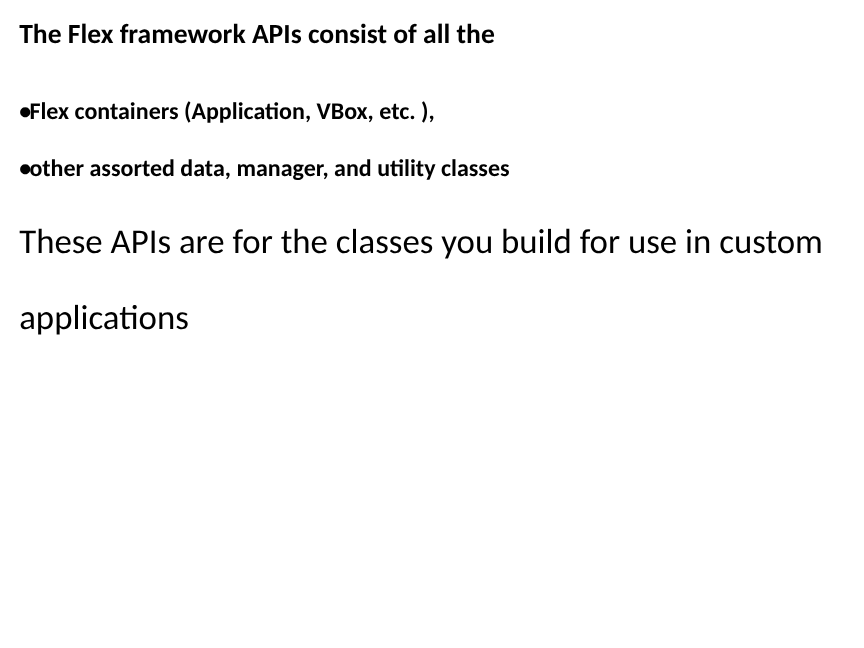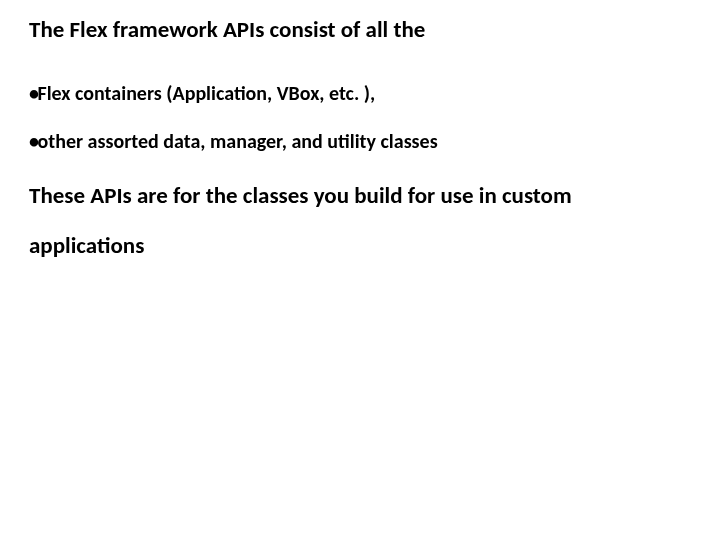--- a/index.html
+++ b/index.html
@@ -6,21 +6,21 @@
     margin: 0;
     padding: 0;
     width: 720px;
     height: 540px;
     background: #ffffff;
     font-family: Calibri, "Segoe UI", Arial, sans-serif;
     color: #000000;
     box-sizing: border-box;
   }
   .slide {
-    padding: 8px 28px 0 29px;
+    padding: 8px 28px 0 16px;
     line-height: 1.9;
   }
   .heading {
     font-size: 23px;
     font-weight: 700;
     margin-bottom: 22px;
   }
   .bullet {
     font-size: 20px;
     font-weight: 700;
@@ -31,22 +31,22 @@
     font-weight: 700;
     letter-spacing: -3px;
   }
   .subhead {
     font-size: 23px;
     font-weight: 700;
     margin-top: 36px;
     margin-bottom: 24px;
   }
   .para {
-    font-size: 23px;
-    font-weight: 700;
+    font-size: 29px;
+    font-weight: 400;
     line-height: 2.2;
   }
 </style>
 </head>
 <body>
 
 <div class="slide">
   <div class="heading">The Flex framework APIs consist of all the</div>
   <div class="bullet">Flex containers (Application, VBox, etc. ),</div>
   <div class="bullet">other assorted data, manager, and utility classes</div>

